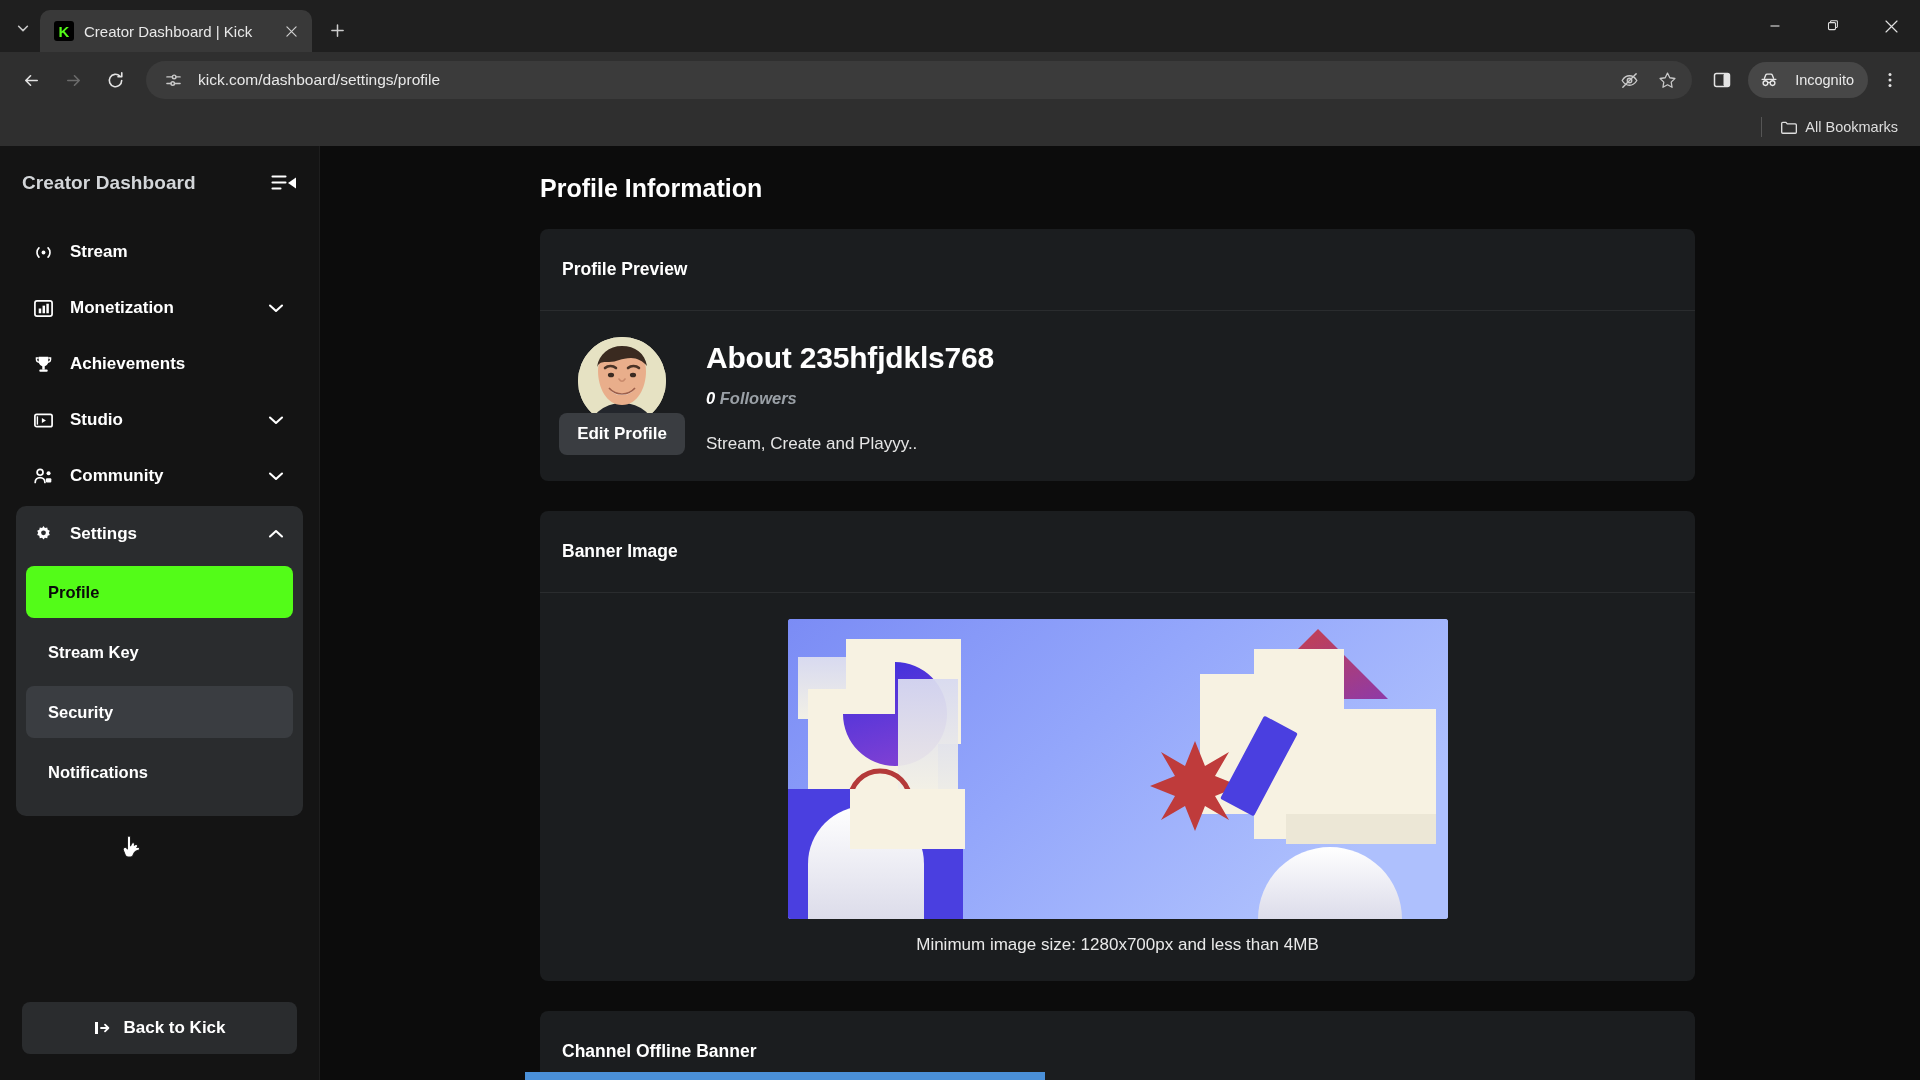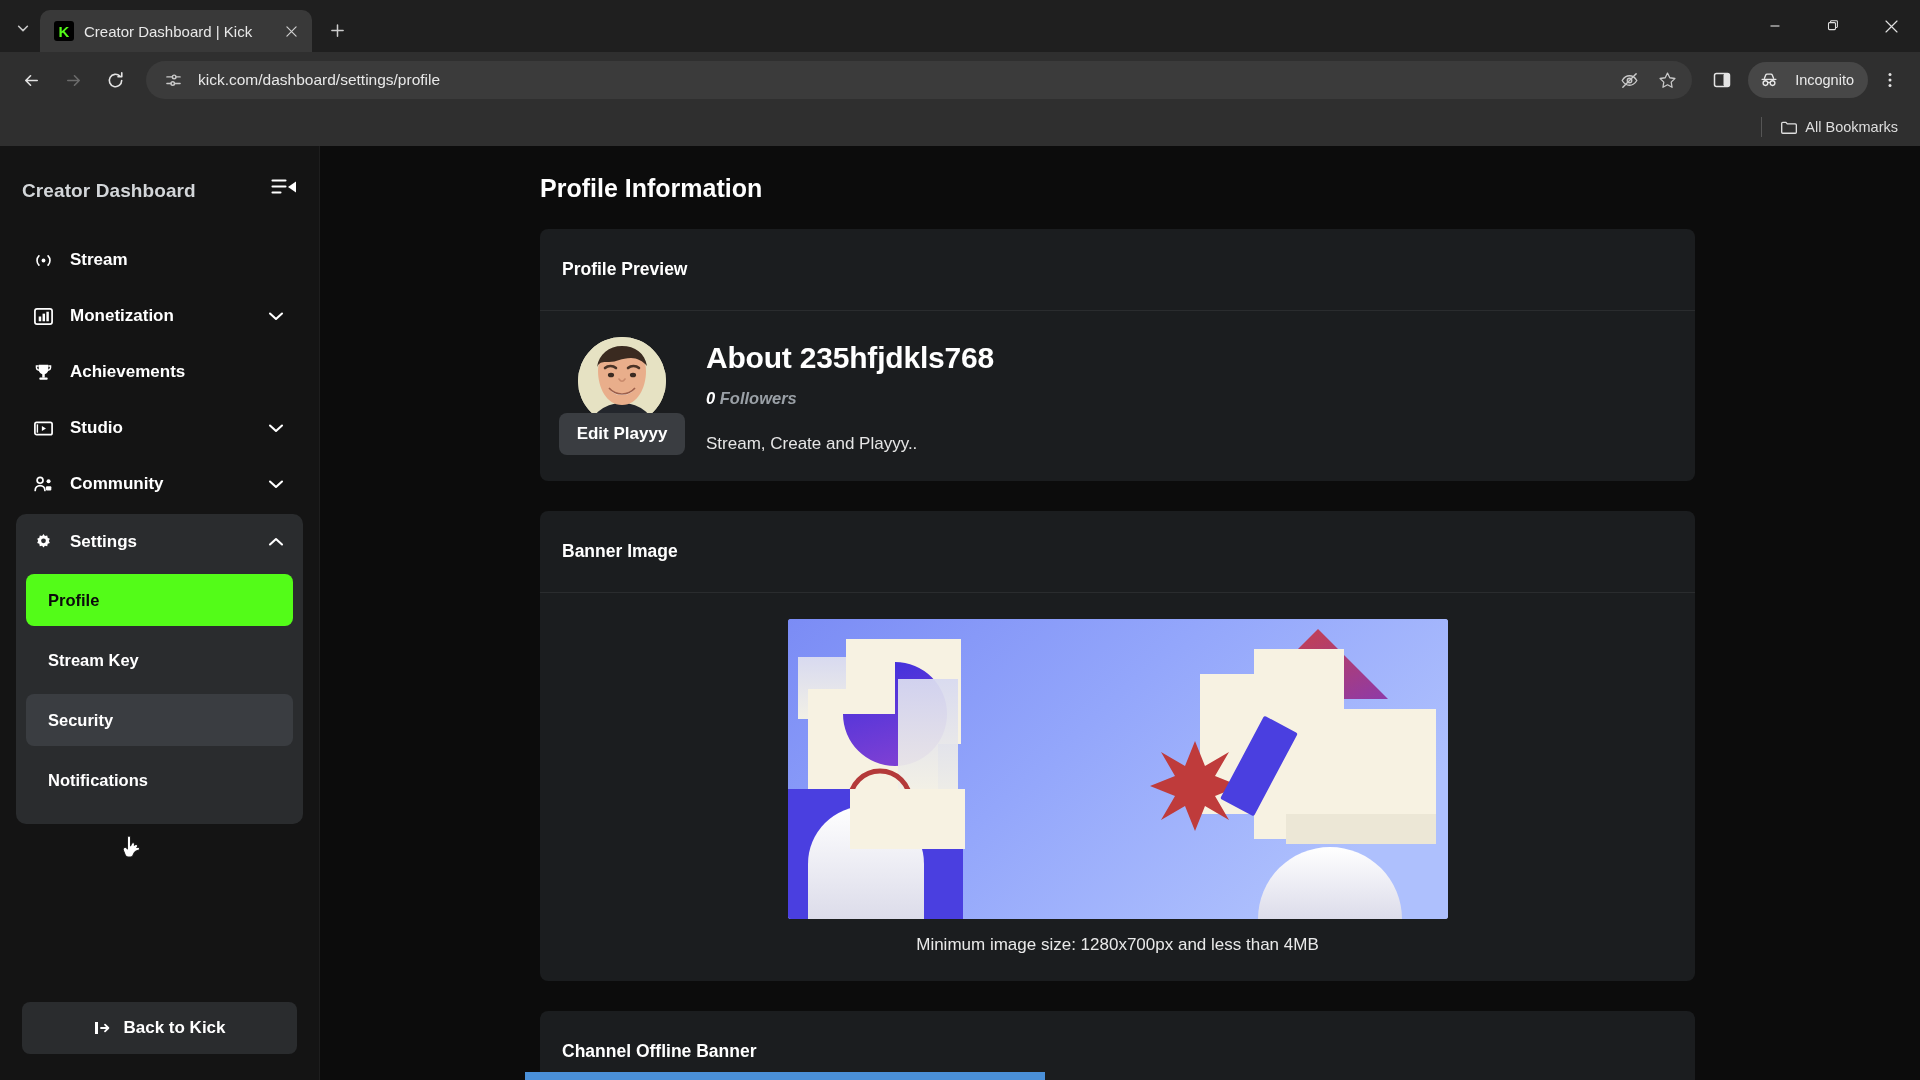--- a/index.html
+++ b/index.html
@@ -181,21 +181,20 @@
     padding: 0 16px;
     border-right: 1px solid #1e1e1e;
   }
   .sb-header {
     display: flex; align-items: center; justify-content: space-between;
     padding: 26px 6px 8px 6px;
   }
   .sb-title {
     font-size: 19px; font-weight: 700; color: #d3d6d9;
     letter-spacing: .1px;
-    margin-top: 8px;
   }
   .sb-collapse { color: #fff; display: flex; }
   .sb-nav { margin-top: 22px; display: flex; flex-direction: column; }
   .sb-item {
     display: flex; align-items: center;
     gap: 16px;
     height: 56px;
     padding: 0 16px;
     border-radius: 8px;
     color: #fff;
@@ -621,21 +620,21 @@
                   <path d="M20 34c0-14 10-22 24-22s24 8 24 22c0 16-8 34-24 34S20 50 20 34z" fill="#e9ae8b"></path>
                   <path d="M19 30c2-13 12-21 25-21s23 7 25 20c-4-5-10-8-16-8-10 0-14 4-22 4-5 0-9-1-12 5z" fill="#3a2a20"></path>
                   <ellipse cx="33" cy="38" rx="3.1" ry="2.3" fill="#3b2b22"></ellipse>
                   <ellipse cx="55" cy="38" rx="3.1" ry="2.3" fill="#3b2b22"></ellipse>
                   <path d="M27 31c3-2.6 8-2.6 11 0M50 31c3-2.6 8-2.6 11 0" stroke="#4a3326" stroke-width="2.6" fill="none" stroke-linecap="round"></path>
                   <path d="M32 52c6 6 18 6 24 0-4 8-20 8-24 0z" fill="#fff"></path>
                   <path d="M31 51c7 8 19 8 26 0" stroke="#9d5f4a" stroke-width="1.6" fill="none"></path>
                   <path d="M41 42c2 3 4 3 6 0" stroke="#c98a6c" stroke-width="1.6" fill="none" stroke-linecap="round"></path>
                 </svg>
               </div>
-              <div class="edit-avatar-btn">Edit Playyy</div>
+              <div class="edit-avatar-btn">Edit Profile</div>
             </div>
             <div class="info-col">
               <div class="about-title">About 235hfjdkls768</div>
               <div class="followers">
                 <b>0</b>
                 <span>Followers</span>
               </div>
               <div class="bio">Stream, Create and Playyy..</div>
             </div>
           </div>

